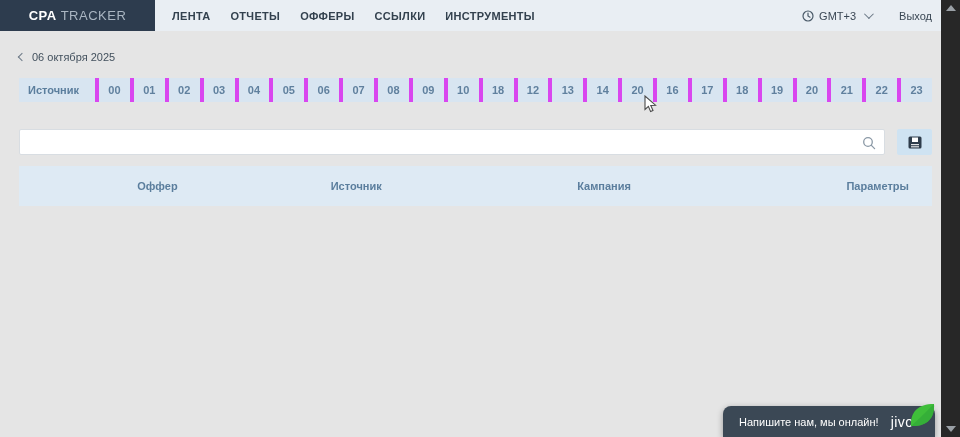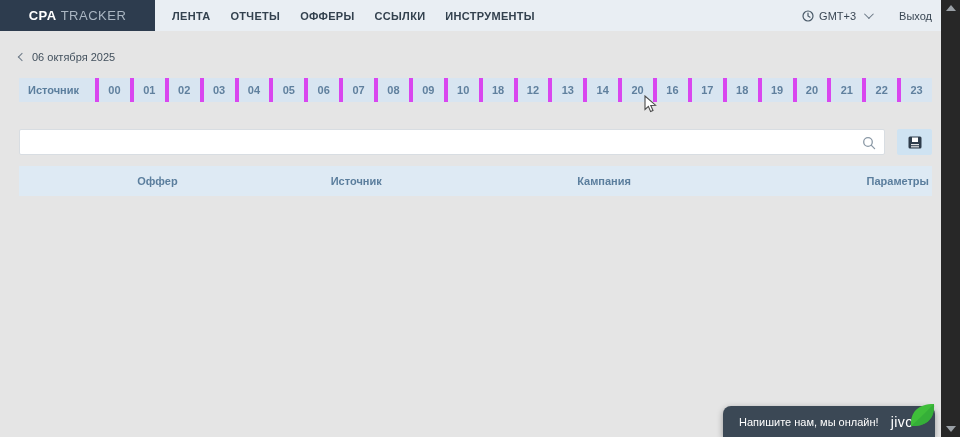--- a/index.html
+++ b/index.html
@@ -96,24 +96,24 @@
     position:absolute; right:0; top:0; width:35px; height:26px;
     background:#cfe3f2; border:none; border-radius:2px; cursor:pointer;
     display:flex; align-items:center; justify-content:center;
   }
 
   .report-table {
     position:absolute; top:135px; left:19px; right:9px;
     border-collapse:collapse; width:calc(100% - 28px);
   }
   .report-table th {
-    background:#deeaf4; height:30px; font-size:11px; font-weight:600;
+    background:#deeaf4; height:40px; font-size:11px; font-weight:600;
     color:#5b7e9d; text-align:left; padding:0 4px; white-space:nowrap;
   }
-  .report-table th.th-params { text-align:right; padding-right:3px; }
+  .report-table th.th-params { text-align:center; padding-right:3px; }
 
   
   .jivo {
     position:absolute; bottom:0; right:25px; width:212px; height:31px;
     background:#3b4855; border-radius:8px 8px 0 0; cursor:pointer;
     display:flex; align-items:center; padding-left:16px; z-index:40;
     box-shadow:0 2px 6px rgba(0,0,0,.35);
   }
   .jivo-msg { font-size:11px; color:#ffffff; white-space:nowrap; }
   .jivo-brand {

